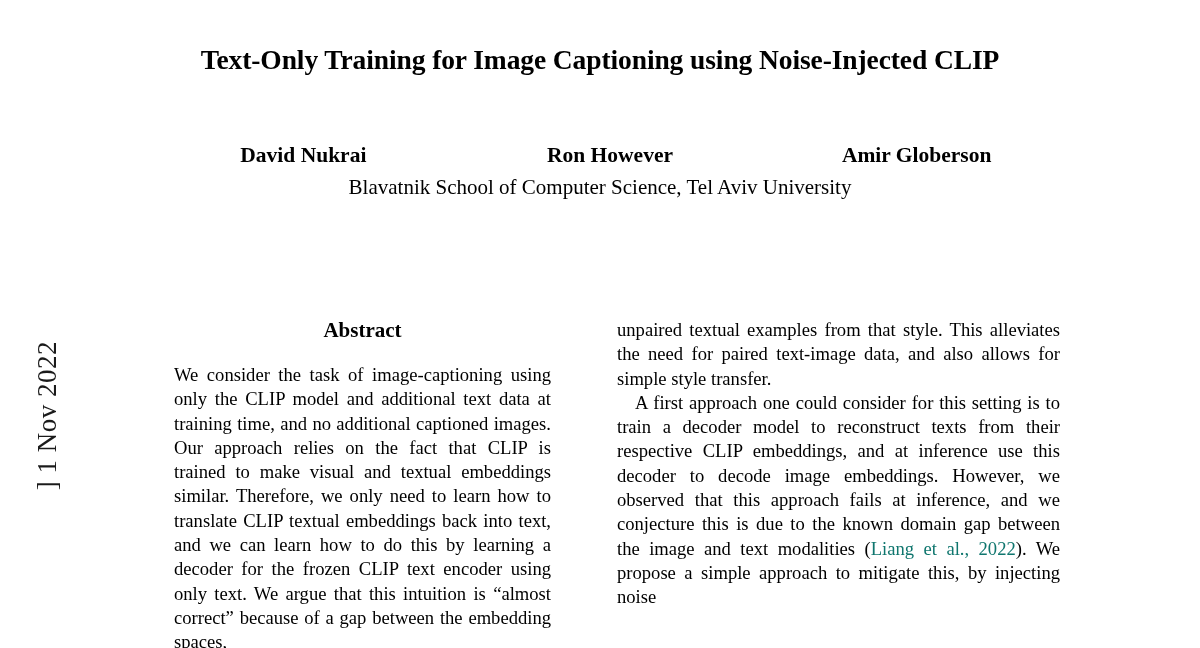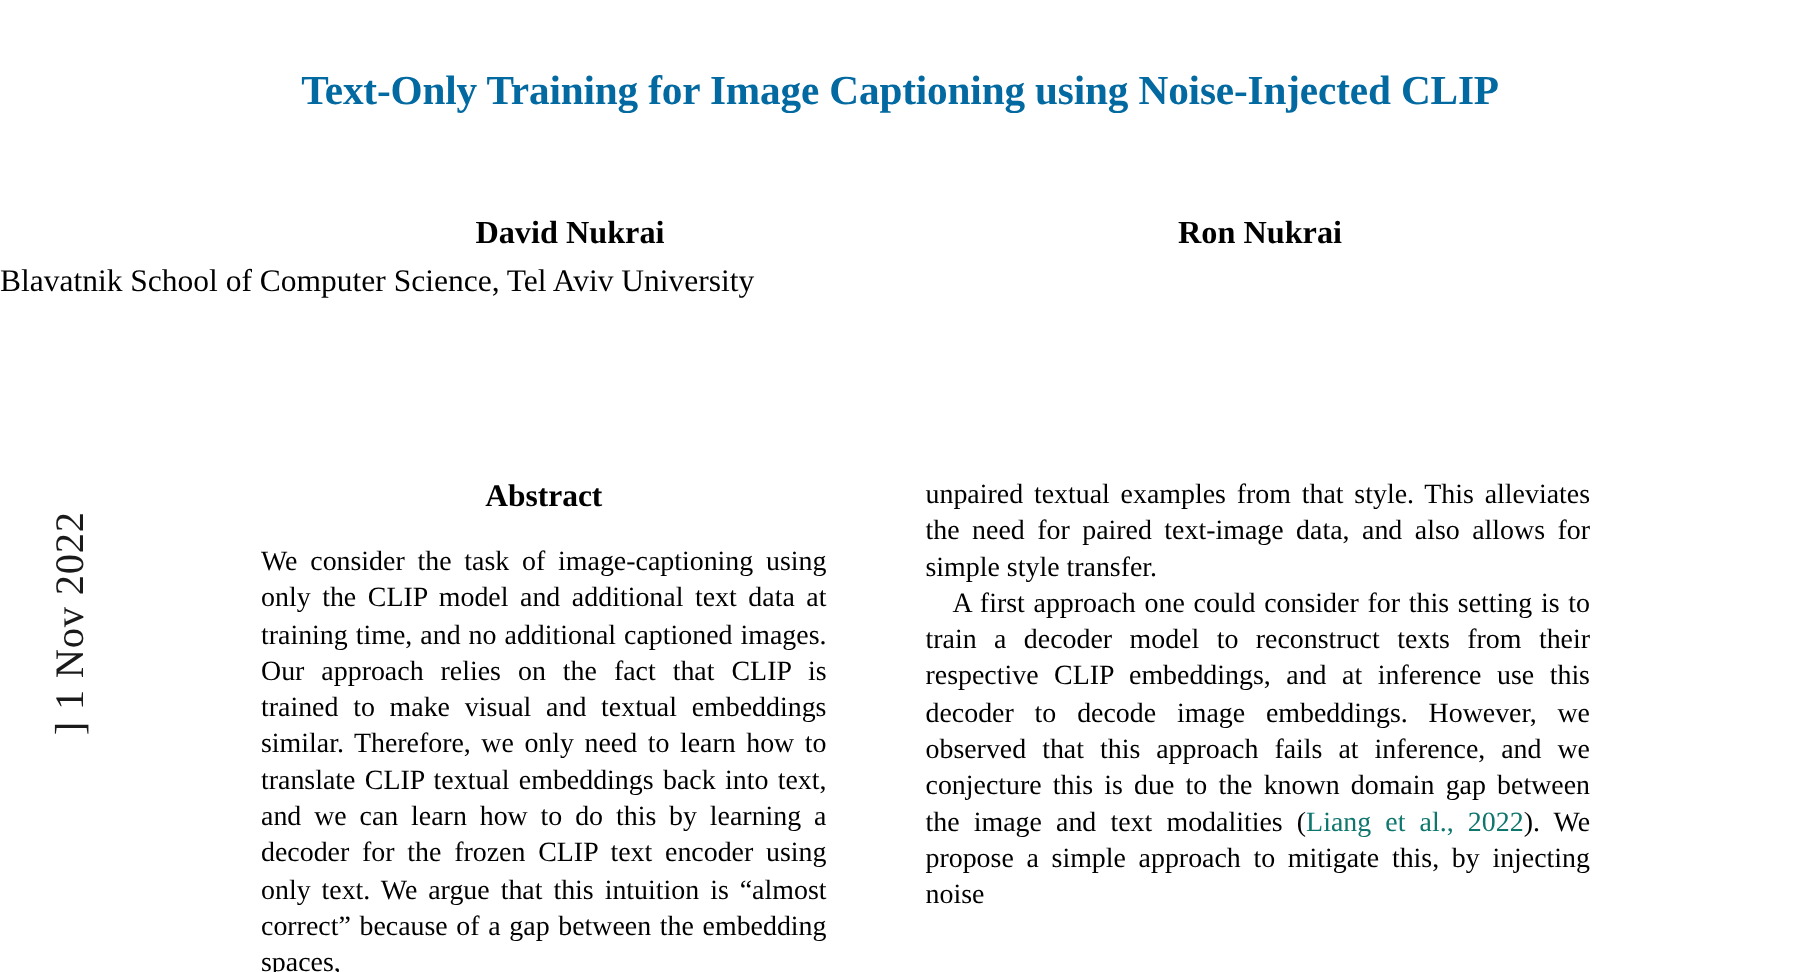--- a/index.html
+++ b/index.html
@@ -44,21 +44,21 @@
   .title {
     position: absolute;
     top: 44px;
     left: 0;
     width: 1200px;
     text-align: center;
     font-family: "Liberation Serif", serif;
     font-weight: bold;
     font-size: 27.5px;
     letter-spacing: -0.1px;
-    color: #0369a1;
+    color: #000000;
   }
 
   .authors {
     position: absolute;
     top: 143px;
     left: 150px;
     width: 920px;
     display: flex;
     justify-content: space-between;
     font-family: "Liberation Serif", serif;
@@ -68,20 +68,21 @@
   .author {
     flex: 1 1 0;
     text-align: center;
   }
 
   .affiliation {
     position: absolute;
     top: 175px;
     left: 0;
     width: 1200px;
+    text-align: center;
     font-family: "Liberation Serif", serif;
     font-size: 21px;
   }
 
   .col-left {
     position: absolute;
     top: 318px;
     left: 174px;
     width: 377px;
   }
@@ -127,21 +128,22 @@
 <body>
 
 <div class="page">
 
   <div class="arxiv-stamp">] 1 Nov 2022</div>
 
   <div class="title">Text-Only Training for Image Captioning using Noise-Injected CLIP</div>
 
   <div class="authors">
     <div class="author">David Nukrai</div>
-    <div class="author">Ron Nukrai</div>
+    <div class="author">Ron However</div>
+    <div class="author">Amir Globerson</div>
   </div>
 
   <div class="affiliation">Blavatnik School of Computer Science, Tel Aviv University</div>
 
   <div class="col-left">
     <div class="abstract-heading">Abstract</div>
     <p class="body-text para">We consider the task of image-captioning using only the CLIP model and additional text data at training time, and no additional captioned images. Our approach relies on the fact that CLIP is trained to make visual and textual embeddings similar. Therefore, we only need to learn how to translate CLIP textual embeddings back into text, and we can learn how to do this by learning a decoder for the frozen CLIP text encoder using only text. We argue that this intuition is “almost correct” because of a gap between the embedding spaces,</p>
   </div>
 
   <div class="col-right">

